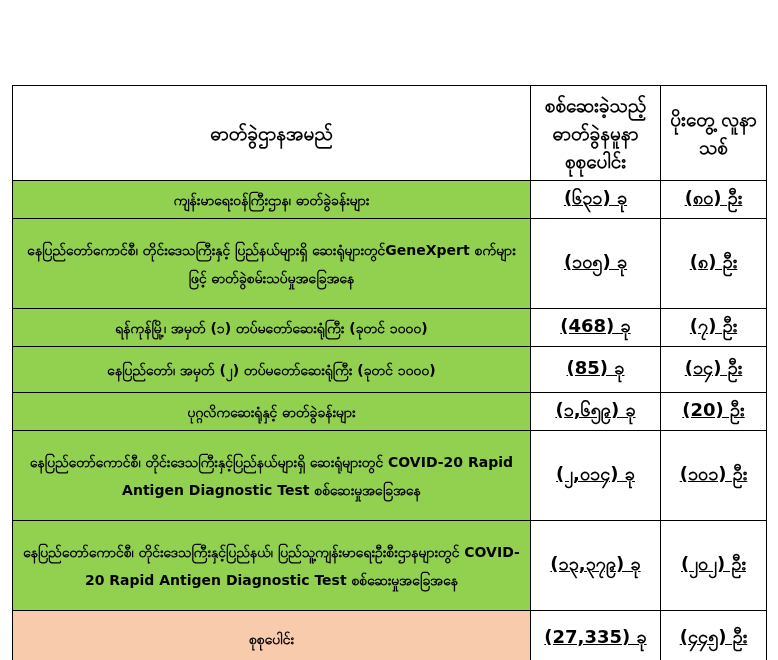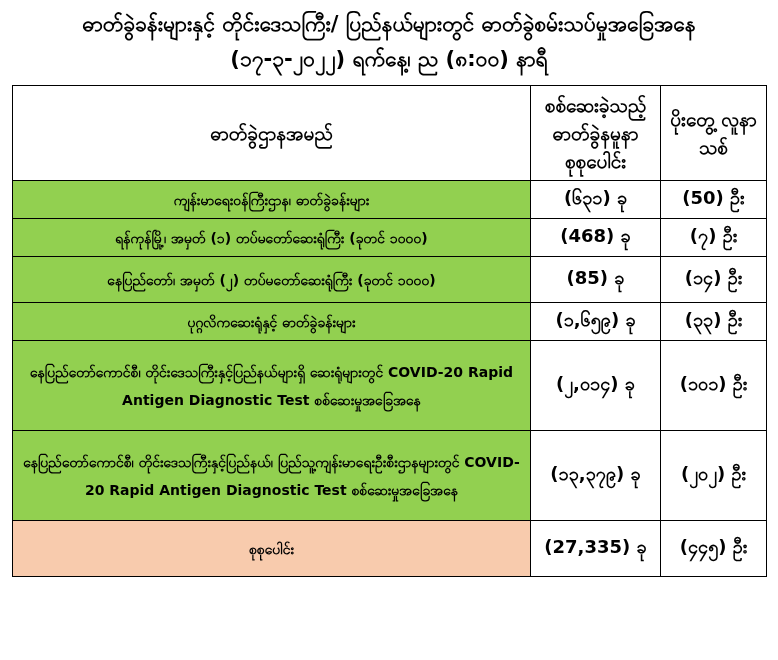--- a/index.html
+++ b/index.html
@@ -57,75 +57,77 @@
   }
   td.name-cell {
     font-size: 14px;
     line-height: 28px;
   }
   td.num-cell {
     font-size: 18px;
     text-align: right;
     padding-right: 8px;
     white-space: nowrap;
+    text-decoration: underline;
   }
   .bg-green { background: #92d050 !important; }
   .bg-peach { background: #f8cbad !important; }
   tr.hdr-row      { height: 95px; }
   tr.row-short    { height: 38px; }
   tr.row-mid      { height: 46px; margin-left: 47px; }
   tr.row-tall     { height: 90px; }
   tr.row-total    { height: 56px; margin-left: 22px; }
 </style>
 </head>
 <body>
 
 <div class="page">
 
-  <div class="title-block">
-    <div class="title-line1">ဓာတ်ခွဲခန်းများနှင့် တိုင်းဒေသကြီး/ ပြည်နယ်များတွင် ဓာတ်ခွဲစမ်းသပ်မှုအခြေအနေ</div>
-    <div class="title-line2">(၁၇-၃-၂၀၂၂) ရက်နေ့၊ ည (၈:၀၀) နာရီ</div>
-  </div>
 
   <table class="report">
     <colgroup>
       <col style="width:518px">
       <col style="width:130px">
       <col style="width:106px">
     </colgroup>
     <tbody>
       <tr class="hdr-row">
         <th class="hdr">ဓာတ်ခွဲဌာနအမည်</th>
         <th class="hdr">စစ်ဆေးခဲ့သည့် ဓာတ်ခွဲနမူနာ စုစုပေါင်း</th>
         <th class="hdr">ပိုးတွေ့ လူနာသစ်</th>
       </tr>
 
       <tr class="row-short">
         <td class="name-cell bg-green">ကျန်းမာရေးဝန်ကြီးဌာန၊ ဓာတ်ခွဲခန်းများ</td>
         <td class="num-cell">(၆၃၁) ခု</td>
-        <td class="num-cell">(50) ဦး</td>
+        <td class="num-cell">(၈၀) ဦး</td>
       </tr>
 
+      <tr class="row-tall">
+        <td class="name-cell bg-green">နေပြည်တော်ကောင်စီ၊ တိုင်းဒေသကြီးနှင့် ပြည်နယ်များရှိ ဆေးရုံများတွင်GeneXpert စက်များဖြင့် ဓာတ်ခွဲစမ်းသပ်မှုအခြေအနေ</td>
+        <td class="num-cell">(၁၀၅) ခု</td>
+        <td class="num-cell">(၈) ဦး</td>
+      </tr>
 
       <tr class="row-short">
         <td class="name-cell bg-green">ရန်ကုန်မြို့၊ အမှတ် (၁) တပ်မတော်ဆေးရုံကြီး (ခုတင် ၁၀၀၀)</td>
         <td class="num-cell">(468) ခု</td>
         <td class="num-cell">(၇) ဦး</td>
       </tr>
 
       <tr class="row-mid">
         <td class="name-cell bg-green">နေပြည်တော်၊ အမှတ် (၂) တပ်မတော်ဆေးရုံကြီး (ခုတင် ၁၀၀၀)</td>
         <td class="num-cell">(85) ခု</td>
         <td class="num-cell">(၁၄) ဦး</td>
       </tr>
 
       <tr class="row-short">
         <td class="name-cell bg-green">ပုဂ္ဂလိကဆေးရုံနှင့် ဓာတ်ခွဲခန်းများ</td>
         <td class="num-cell">(၁,၆၅၉) ခု</td>
-        <td class="num-cell">(၃၃) ဦး</td>
+        <td class="num-cell">(20) ဦး</td>
       </tr>
 
       <tr class="row-tall">
         <td class="name-cell bg-green">နေပြည်တော်ကောင်စီ၊ တိုင်းဒေသကြီးနှင့်ပြည်နယ်များရှိ ဆေးရုံများတွင် COVID-20 Rapid Antigen Diagnostic Test စစ်ဆေးမှုအခြေအနေ</td>
         <td class="num-cell">(၂,၀၁၄) ခု</td>
         <td class="num-cell">(၁၀၁) ဦး</td>
       </tr>
 
       <tr class="row-tall">
         <td class="name-cell bg-green">နေပြည်တော်ကောင်စီ၊ တိုင်းဒေသကြီးနှင့်ပြည်နယ်၊ ပြည်သူ့ကျန်းမာရေးဦးစီးဌာနများတွင်  COVID-20 Rapid Antigen Diagnostic Test စစ်ဆေးမှုအခြေအနေ</td>

